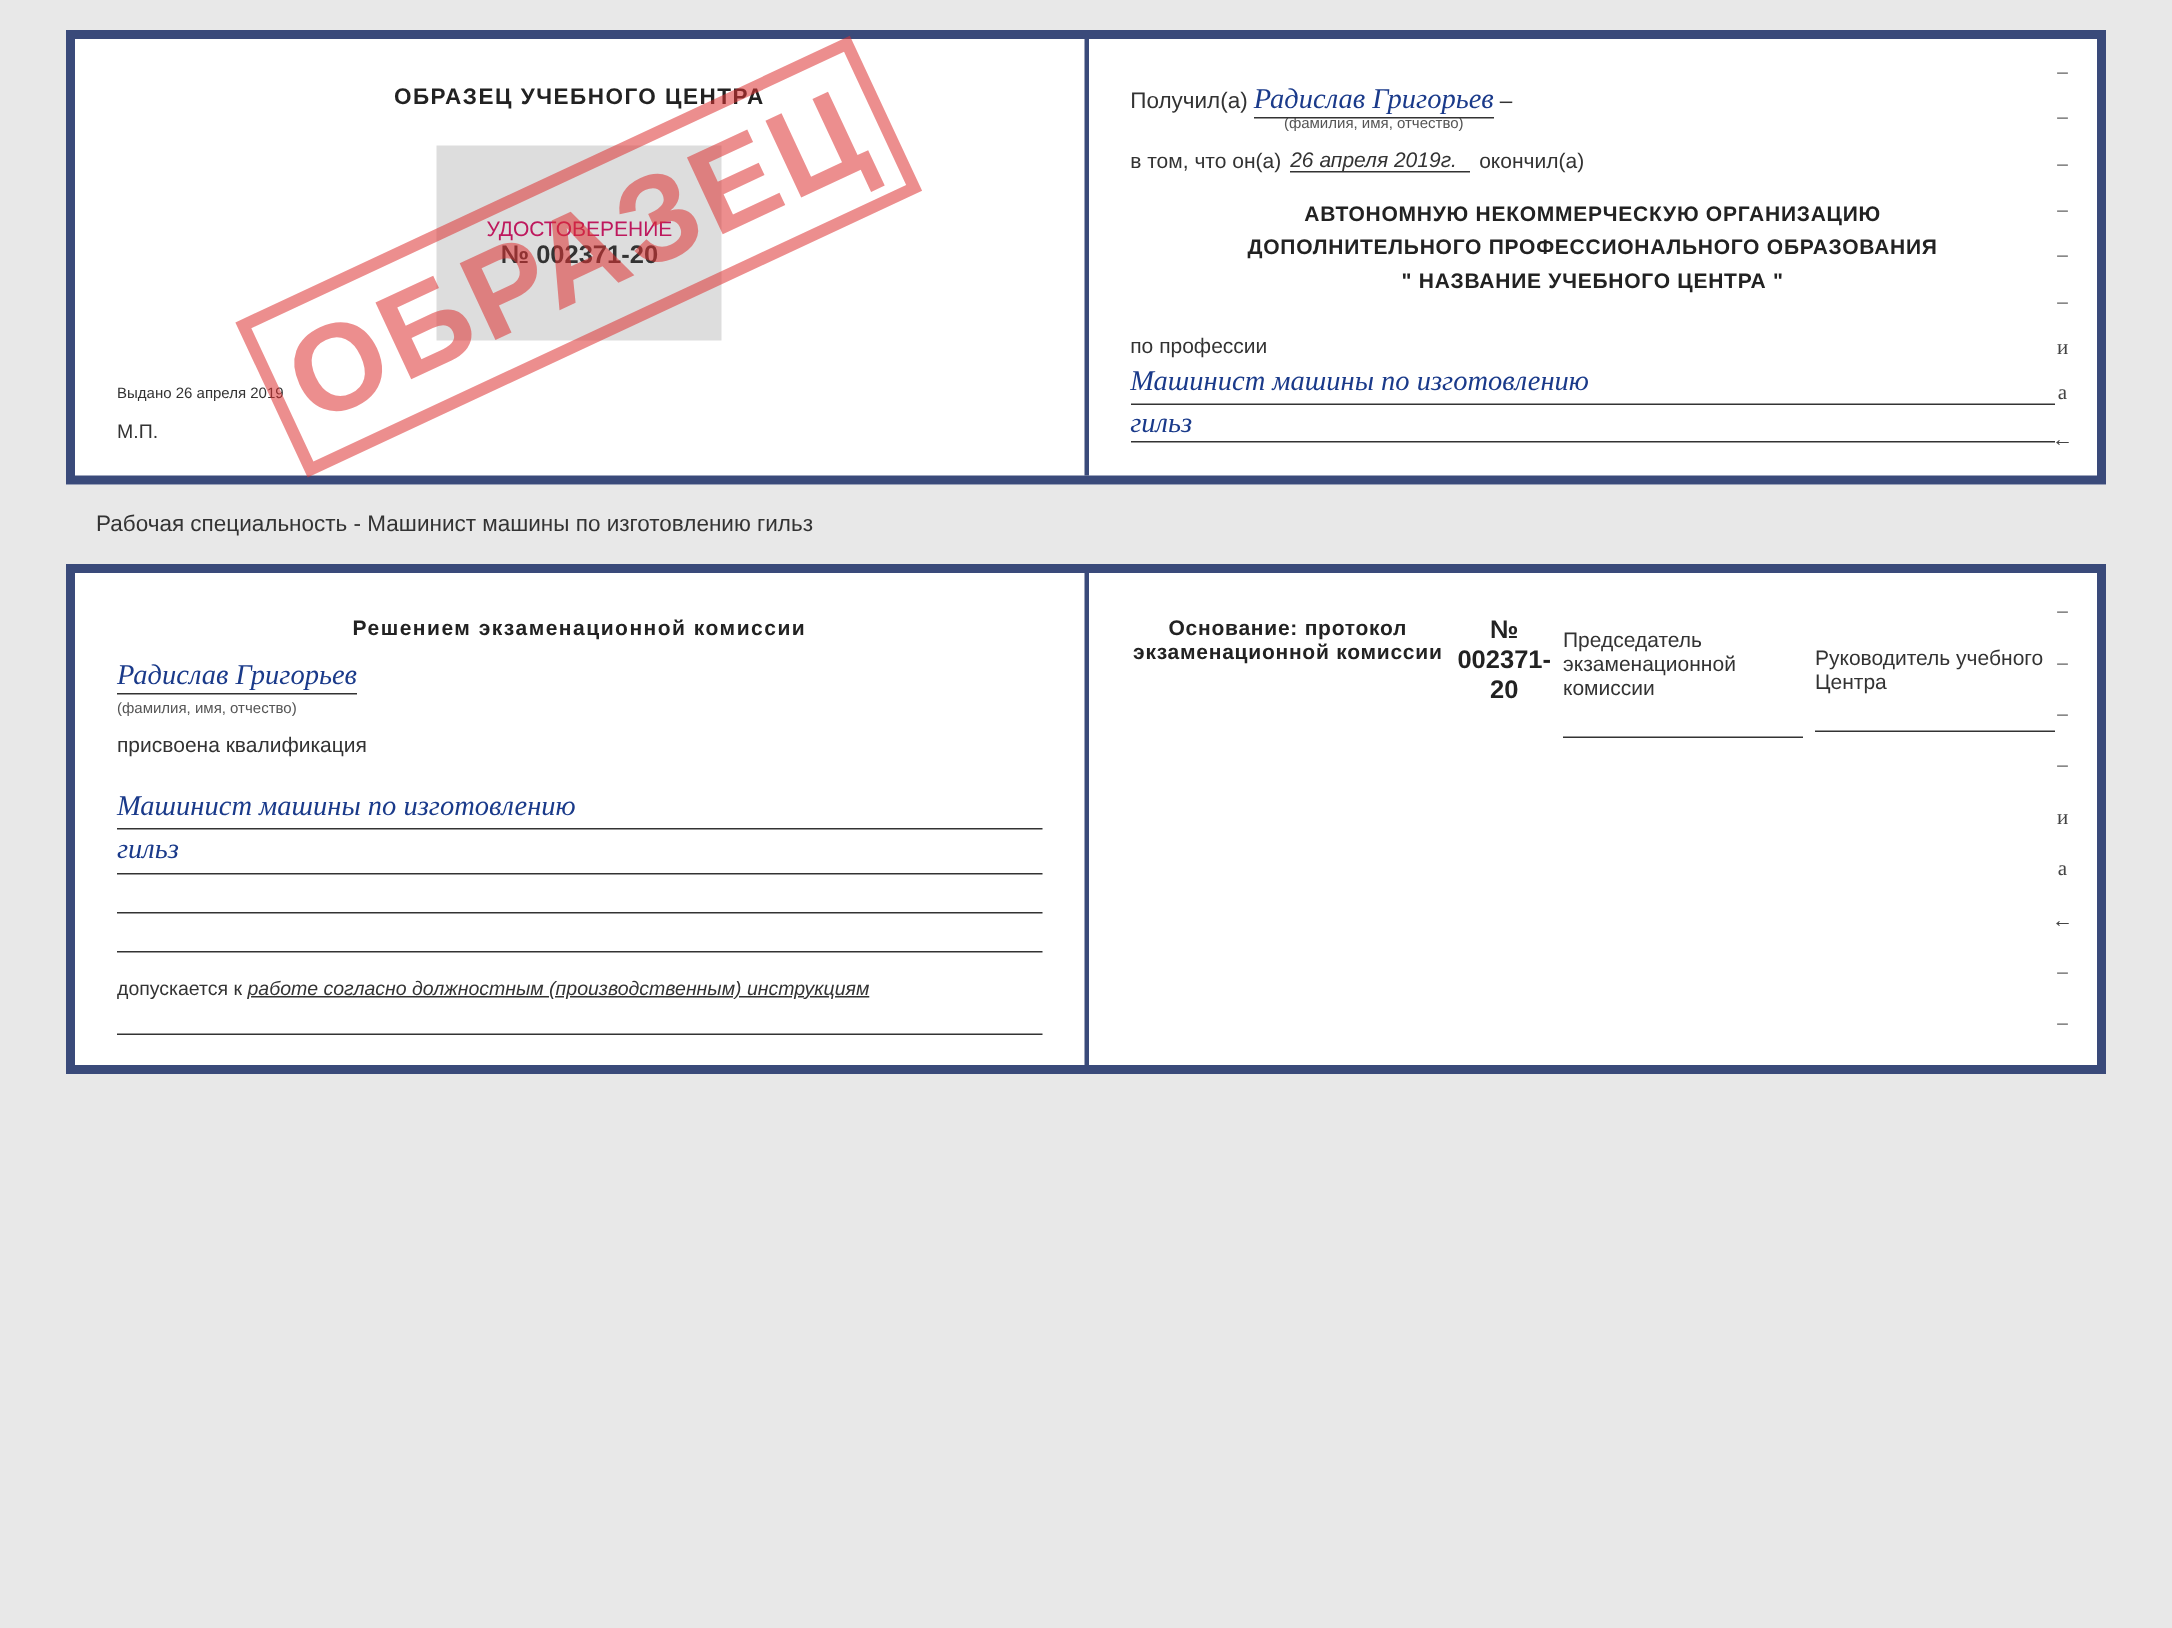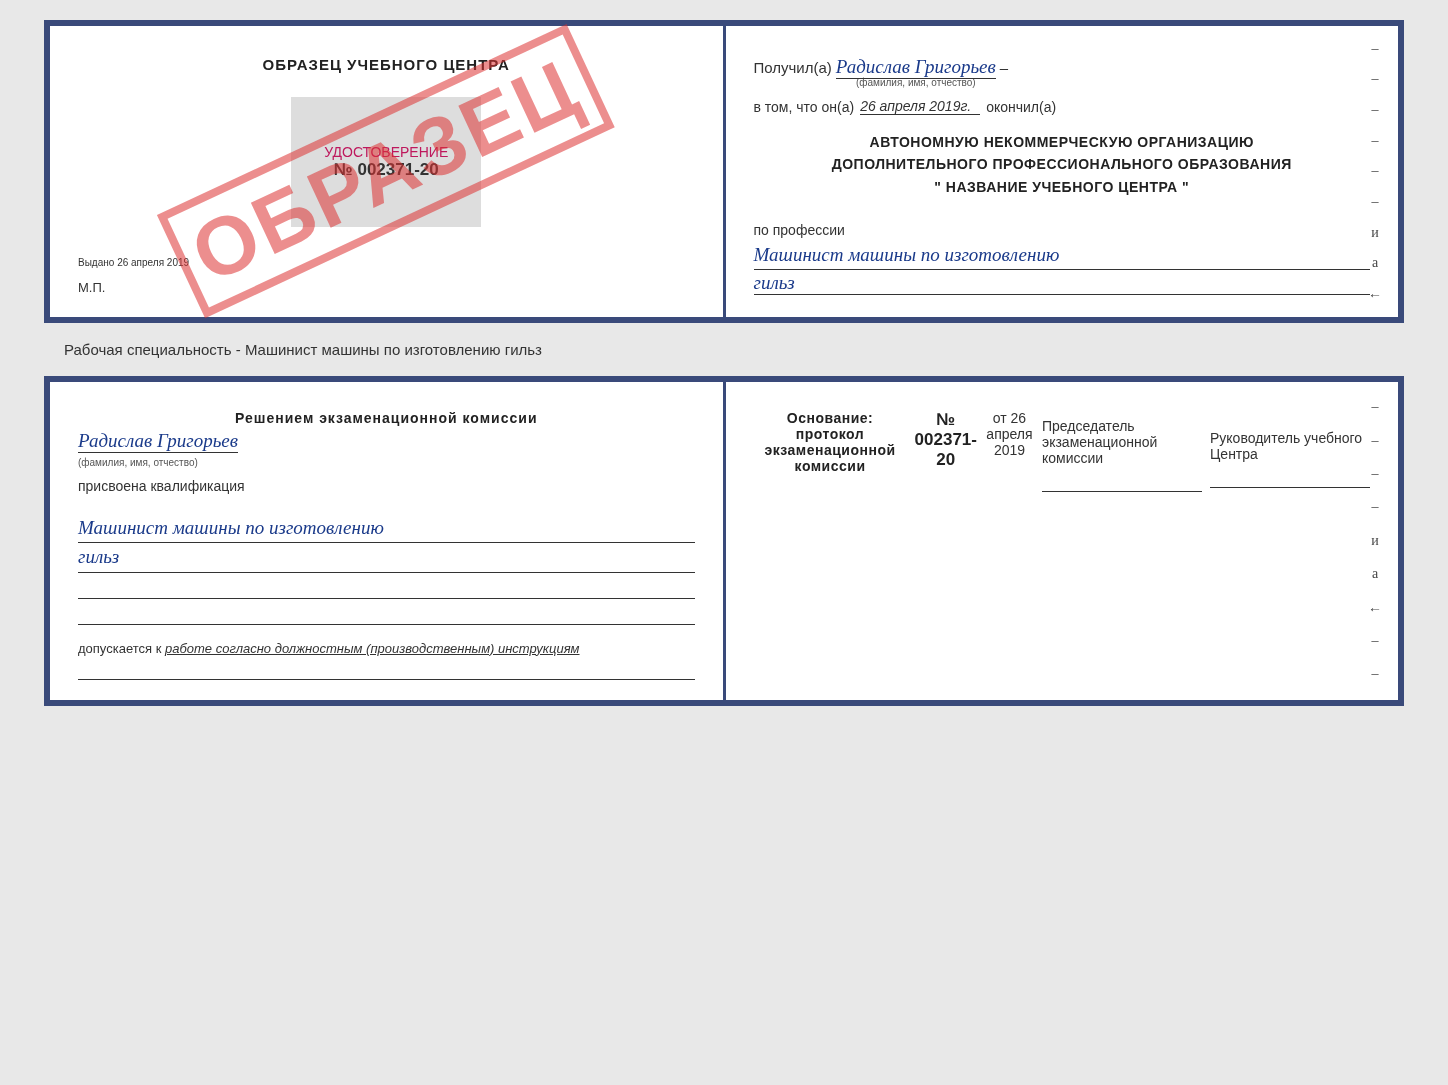--- a/index.html
+++ b/index.html
@@ -232,21 +232,21 @@
       gap: 8px;
     }
 
     .komissia-header {
       font-size: 14px;
       font-family: Arial, sans-serif;
       color: #222;
       font-weight: bold;
       letter-spacing: 1px;
       text-align: center;
-      margin-bottom: 4px;
+      margin-bottom: 14px;
     }
 
     .komissia-name {
       font-size: 19px;
       font-family: 'Palatino Linotype', Palatino, Georgia, serif;
       color: #1a3a8a;
       font-style: italic;
       border-bottom: 1px solid #333;
       margin-bottom: 4px;
     }
@@ -446,24 +446,20 @@
       <span class="italic-underline">работе согласно должностным (производственным) инструкциям</span>
     </div>
     <span class="work-line"></span>
   </div>
 
   <div class="doc-right-b">
     <div class="osnovanje-header">Основание: протокол экзаменационной  комиссии</div>
 
     <div class="protocol-number">№  002371-20</div>
 
-    <div class="protocol-date">
-      <span>от</span>
-      <span>26 апреля 2019</span>
-    </div>
 
     <div class="signature-block">
       <span>Председатель экзаменационной комиссии</span>
       <span class="signature-line"></span>
     </div>
 
     <div class="signature-block" style="margin-top:20px;">
       <span>Руководитель учебного Центра</span>
       <span class="signature-line"></span>
     </div>

